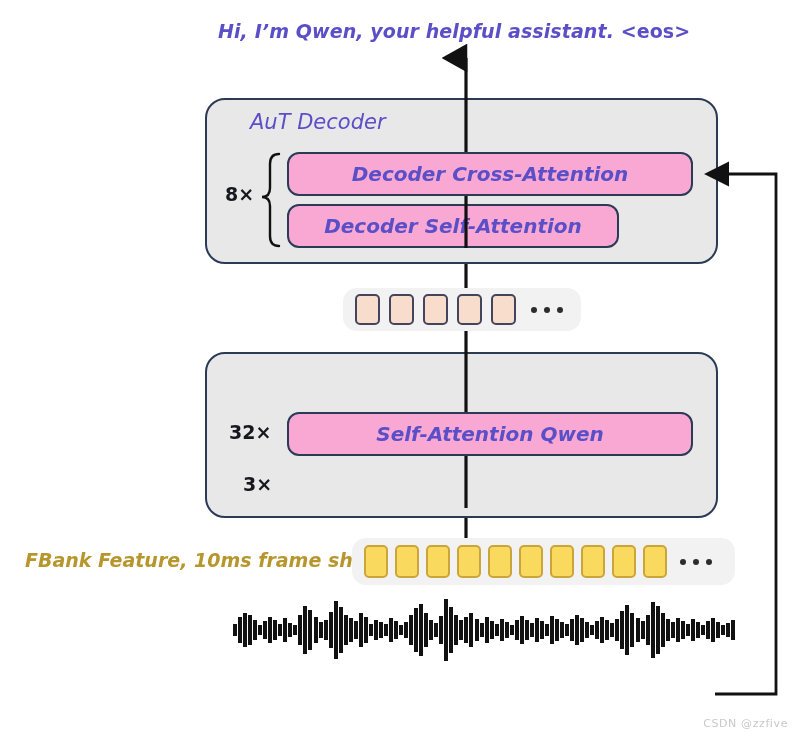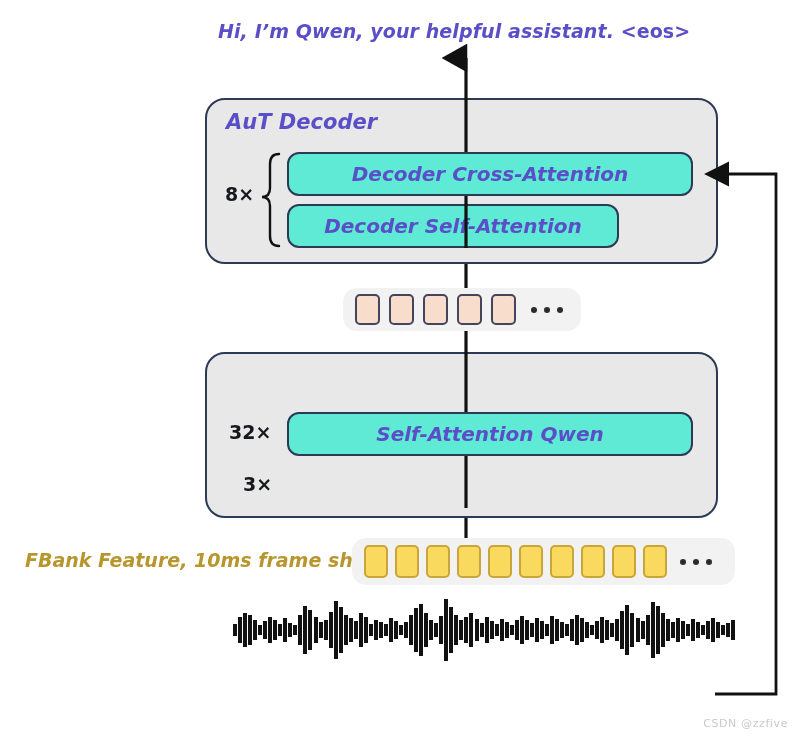--- a/index.html
+++ b/index.html
@@ -39,30 +39,31 @@
     position: absolute;
     background: #e8e8e8;
     border: 2.2px solid #2b3a55;
     border-radius: 20px;
     box-sizing: border-box;
   }
   .module-title {
     position: absolute;
     font-family: "DejaVu Sans", sans-serif;
     font-style: italic;
-    font-weight: bold;
+    font-weight: normal;
     font-size: 21px;
     color: #5b4fc7;
     white-space: nowrap;
+    margin-left: 24px;
   }
 
   
   .layer-box {
     position: absolute;
-    background: #5eead4;
+    background: #f9a8d4;
     border: 2.2px solid #2b3a55;
     border-radius: 12px;
     box-sizing: border-box;
     display: flex;
     align-items: center;
     justify-content: center;
   }
   .layer-label {
     font-family: "DejaVu Sans", sans-serif;
     font-style: italic;

